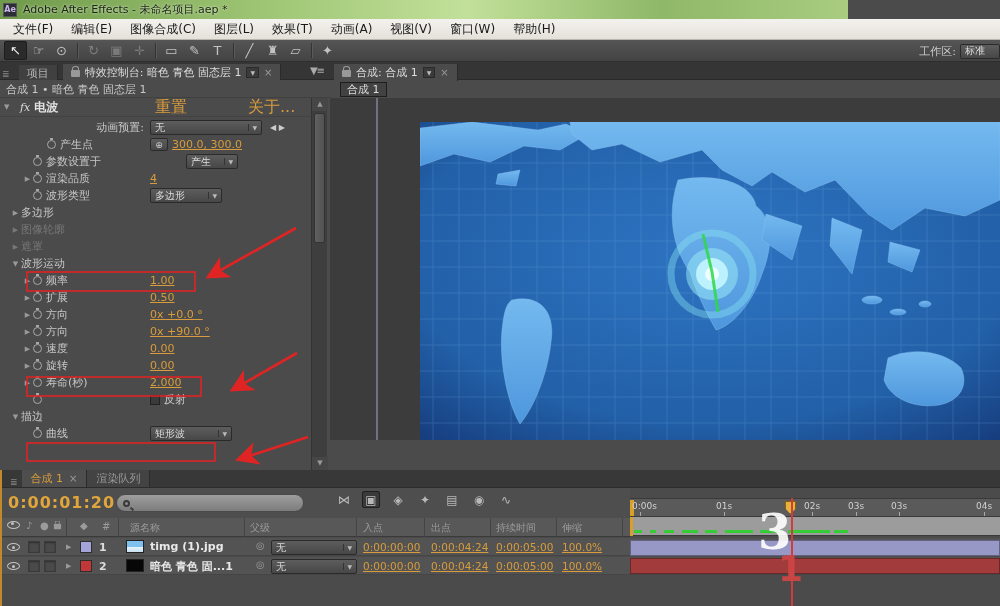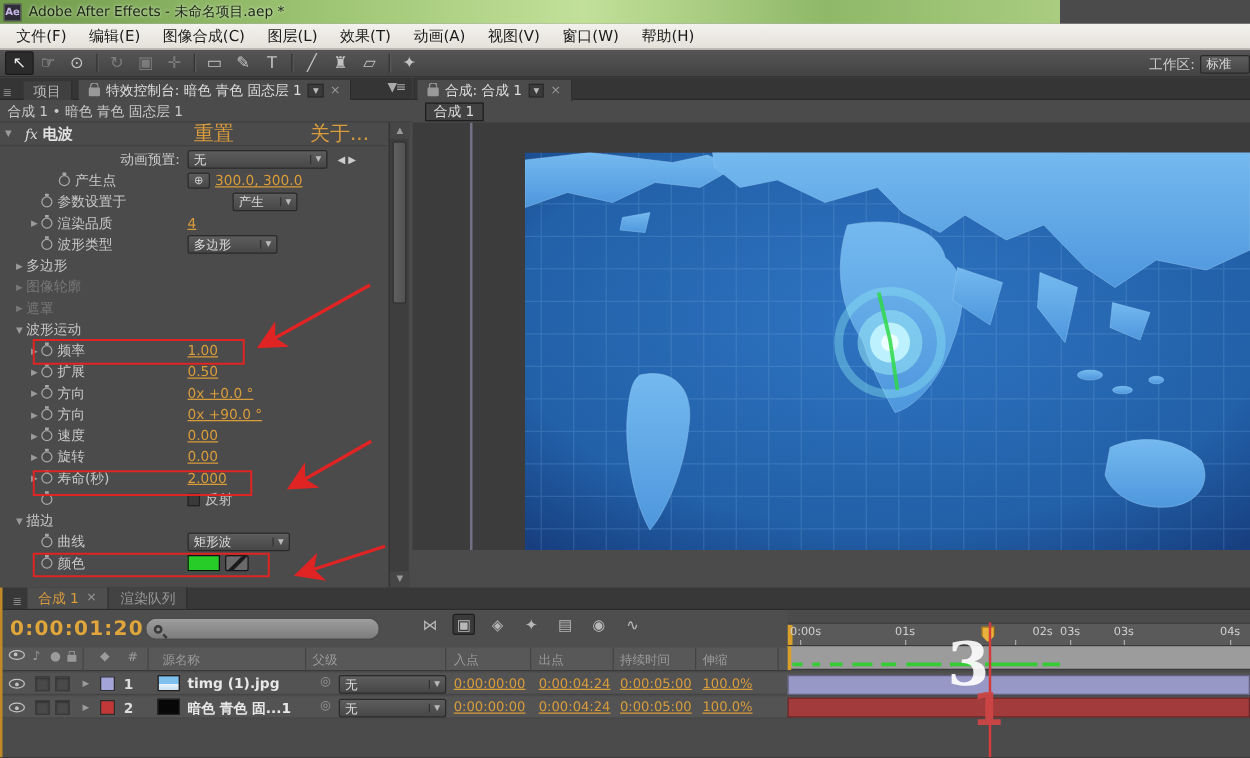--- a/index.html
+++ b/index.html
@@ -366,29 +366,20 @@
         </div>
         <div class="erow" style="padding-left: 22px;">
           <span class="twirl"></span>
           <span class="sw"></span>
           <span class="elabel">曲线</span>
           <span class="econtrol">
             <span class="dd" style="width: 82px;">
               <span>矩形波</span>
               <span class="arr" style="margin-left:auto;">▼</span>
             </span>
-          </span>
-        </div>
-        <div class="erow" style="padding-left: 22px;">
-          <span class="twirl"></span>
-          <span class="sw"></span>
-          <span class="elabel">颜色</span>
-          <span class="econtrol">
-            <span class="swatch" style="background: rgb(40, 204, 40);"></span>
-            <span class="dropper"></span>
           </span>
         </div>
       </div>
     <div class="abs vsb">
       <span class="sa" style="top:0;">▲</span>
       <span class="thumb"></span>
       <span class="sa" style="bottom:0;">▼</span>
     </div>
   </div>
 
@@ -474,21 +465,21 @@
       </span>
   </div>
 
   <div class="abs ruler" id="ruler">
     <span class="wstart"></span>
     <span class="ctihead"></span>
   <span class="rlabel" style="left: 2px;">0:00s</span>
       <span class="rtick" style="left: 10px;"></span>
       <span class="rlabel" style="left: 86px;">01s</span>
       <span class="rtick" style="left: 94px;"></span>
-      <span class="rlabel" style="left: 174px; margin-left: 22px;">02s</span>
+      <span class="rlabel" style="left: 174px;">02s</span>
       <span class="rtick" style="left: 182px;"></span>
       <span class="rlabel" style="left: 218px;">03s</span>
       <span class="rtick" style="left: 226px;"></span>
       <span class="rlabel" style="left: 261px;">03s</span>
       <span class="rtick" style="left: 269px;"></span>
       <span class="rlabel" style="left: 346px;">04s</span>
       <span class="rtick" style="left: 354px;"></span>
     </div>
   <div class="abs band" id="band">
     <span class="bandnub"></span>

